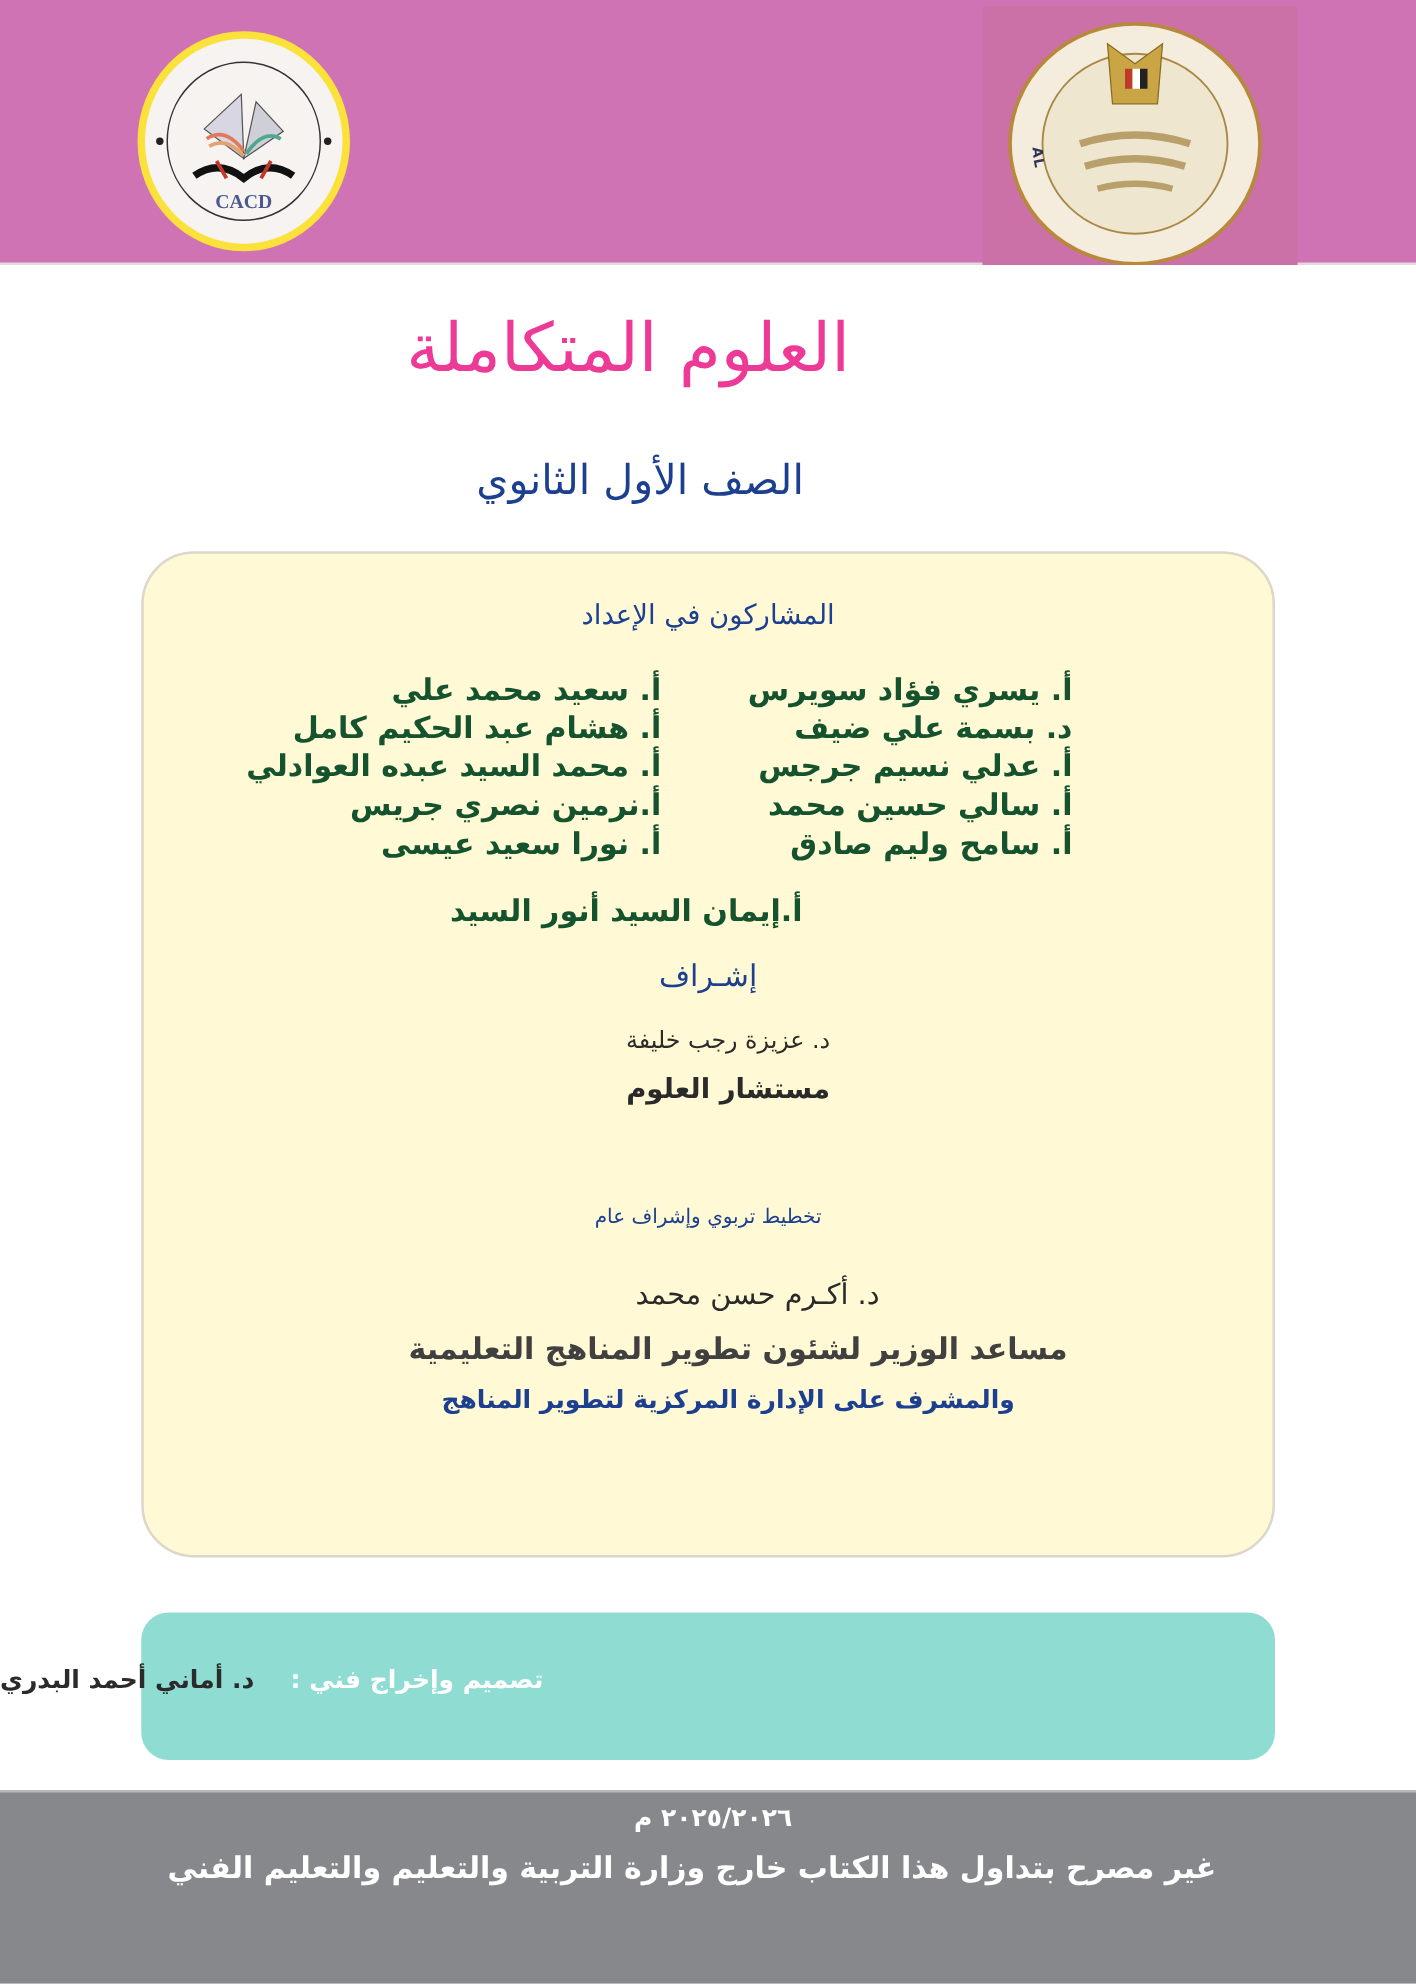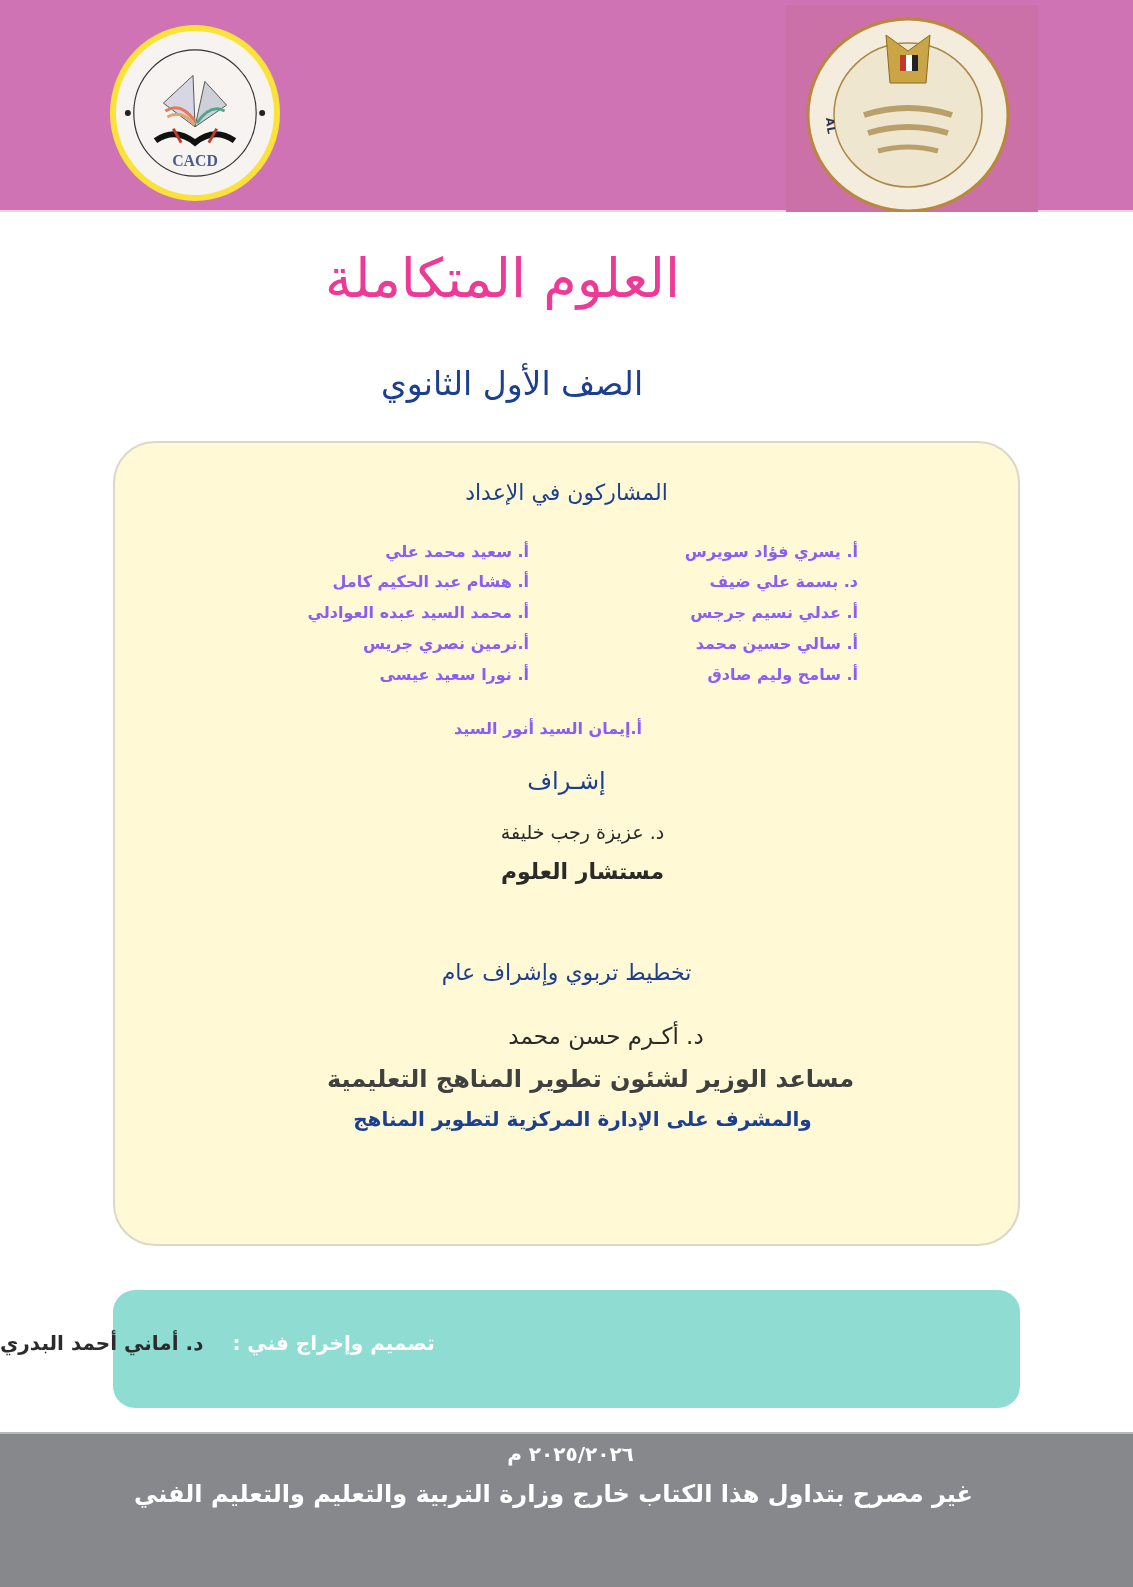--- a/index.html
+++ b/index.html
@@ -43,21 +43,21 @@
 
   .credits-box {
     position: absolute; left: 113px; top: 441px; width: 907px; height: 805px;
     background: #fff9d5; border: 2px solid #dcd7c8; border-radius: 42px;
   }
   .section-heading {
     position: absolute; left: 0; width: 100%; text-align: center;
     color: #1c3f8f; font-size: 22px; line-height: 30px;
   }
   .name-row {
-    position: absolute; font-weight: bold; color: #8b5cf6; font-size: 16px; line-height: 30px;
+    position: absolute; font-weight: bold; color: #14532d; font-size: 24px; line-height: 30px;
     white-space: nowrap; text-align: right;
   }
   .col-right { right: 275px; }
   .col-left { right: 604px; }
 
   .center-line {
     position: absolute; left: 16px; width: 1133px; text-align: center; color: #2a2a2a;
   }
 
   .design-box {
@@ -146,21 +146,21 @@
 <div class="name-row col-left" style="top:598px;">أ. محمد السيد عبده العوادلي</div>
 <div class="name-row col-left" style="top:629px;">أ.نرمين نصري جريس</div>
 <div class="name-row col-left" style="top:660px;">أ. نورا سعيد عيسى</div>
 
 <div class="name-row" style="top:714px; right:491px;">أ.إيمان السيد أنور السيد</div>
 
 <div class="section-heading" style="top:766px; font-size:24px;">إشـراف</div>
 <div class="center-line" style="top:818px; font-size:19px; line-height:28px;">د. عزيزة رجب خليفة</div>
 <div class="center-line" style="top:856px; font-size:22px; line-height:32px; font-weight:bold;">مستشار العلوم</div>
 
-<div class="section-heading" style="top:958px; font-size:22px;">تخطيط تربوي وإشراف عام</div>
+<div class="section-heading" style="top:958px; font-size:16px;">تخطيط تربوي وإشراف عام</div>
 <div class="center-line" style="top:1020px; font-size:23px; line-height:32px;padding-left:47px;">د. أكـرم حسن محمد</div>
 <div class="center-line" style="top:1064px; font-size:24px; line-height:30px; font-weight:bold; color:#404040;padding-left:16px;">مساعد الوزير لشئون تطوير المناهج التعليمية</div>
 <div class="center-line" style="top:1104px; font-size:20px; line-height:30px; font-weight:bold; color:#1c3f8f;">والمشرف على الإدارة المركزية لتطوير المناهج</div>
 
 <div class="design-box"></div>
 <div class="design-line">
   <span class="design-label">تصميم وإخراج فني :</span>
   <span class="design-name">د. أماني أحمد البدري</span>
 </div>
 

